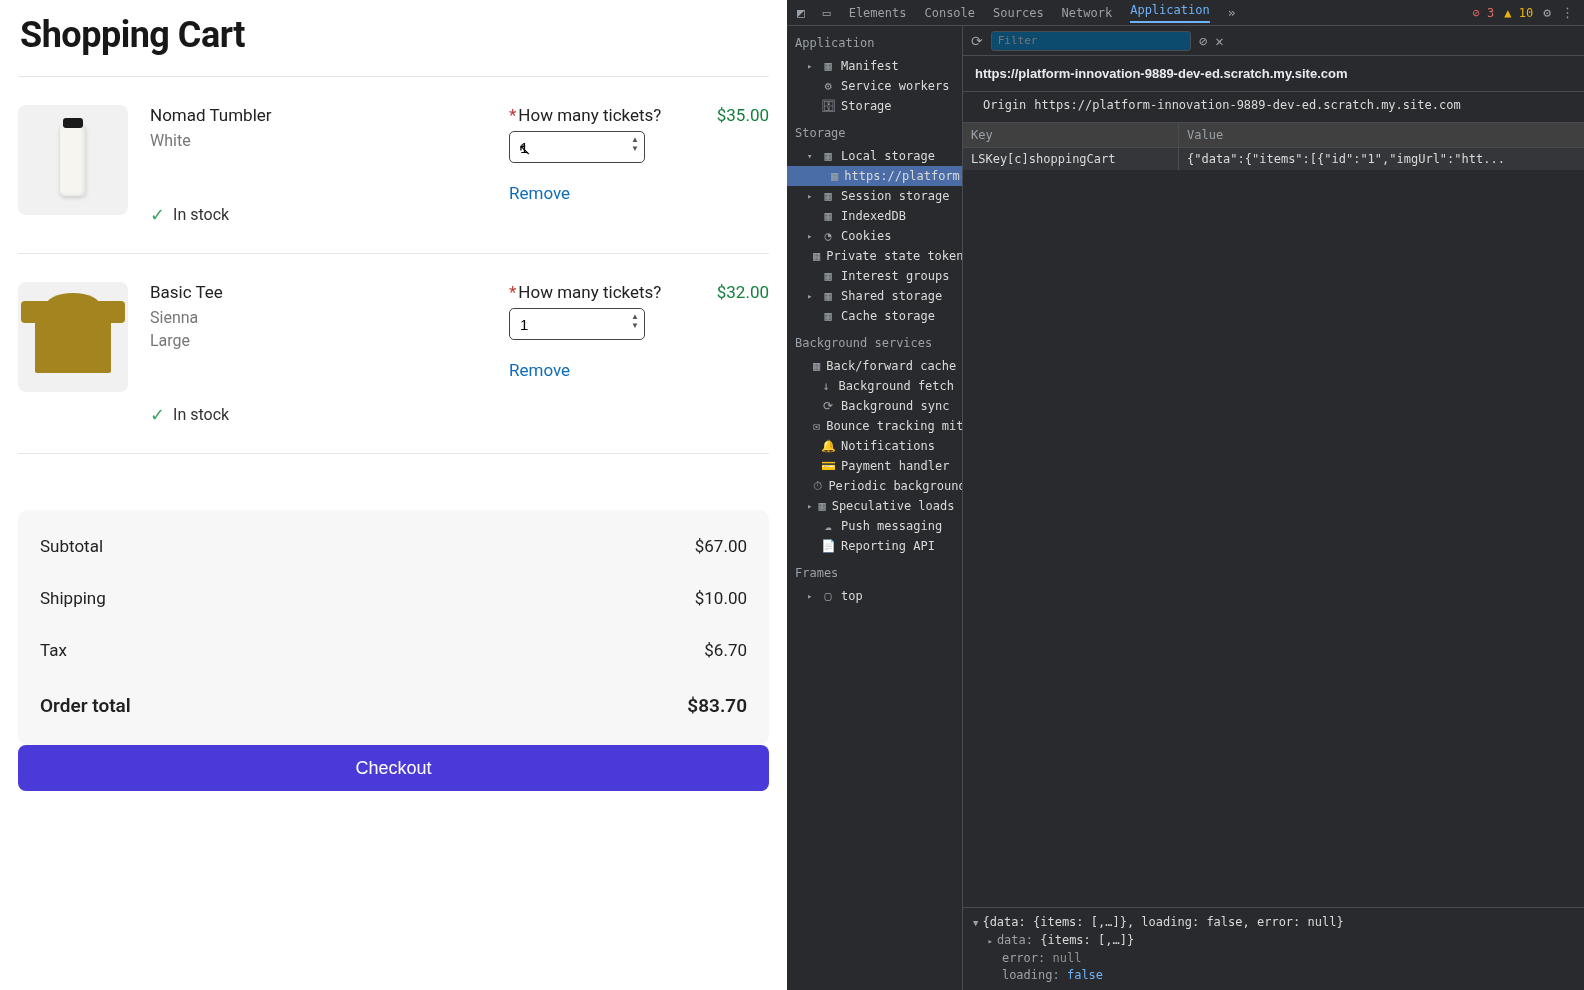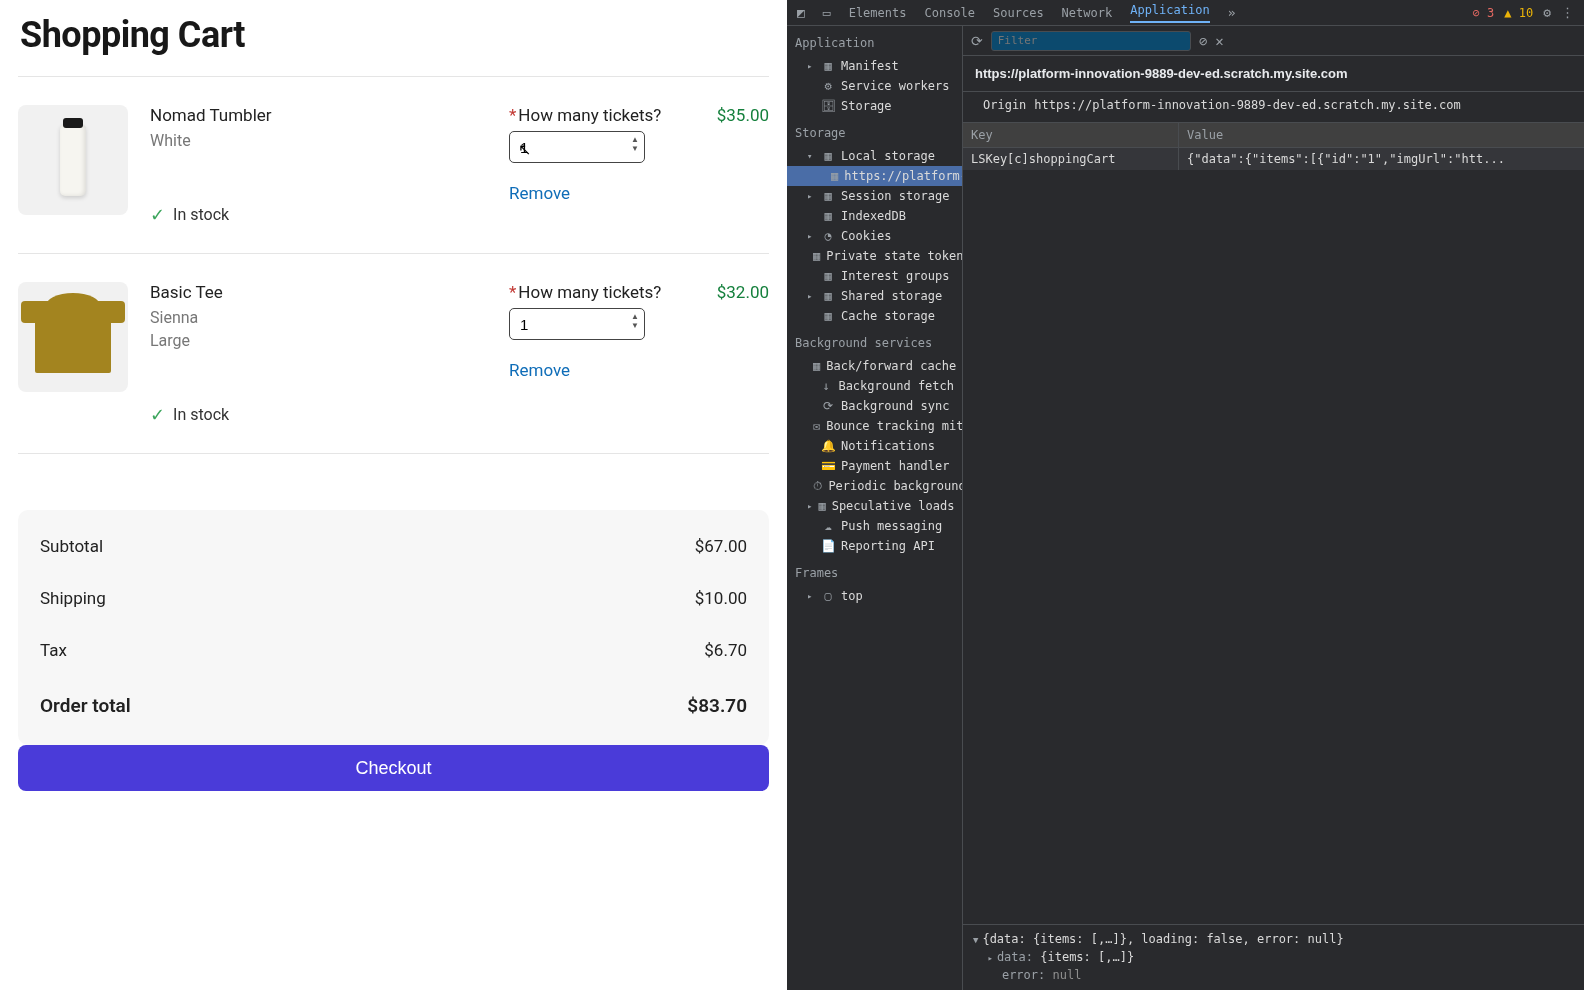--- a/index.html
+++ b/index.html
@@ -330,16 +330,17 @@
       </div>
       <div class="kv-row sel">
         <div class="kcol">LSKey[c]shoppingCart</div>
         <div class="vcol">{"data":{"items":[{"id":"1","imgUrl":"htt...</div>
       </div>
       <div class="right-empty"></div>
       <div class="console-peek">
         <div class="cp-line"><span class="tri">▼</span><span class="str">{data: {items: [,…]}, loading: false, error: null}</span></div>
         <div class="cp-line">  <span class="tri">▸</span><span class="key">data:</span> <span class="str">{items: [,…]}</span></div>
         <div class="cp-line">    <span class="key">error:</span> <span class="nullv">null</span></div>
+        <div class="cp-line">    <span class="key">loading:</span> <span class="boolv">false</span></div>
       </div>
     </div>
   </div>
 </div>
 
 </body></html>

